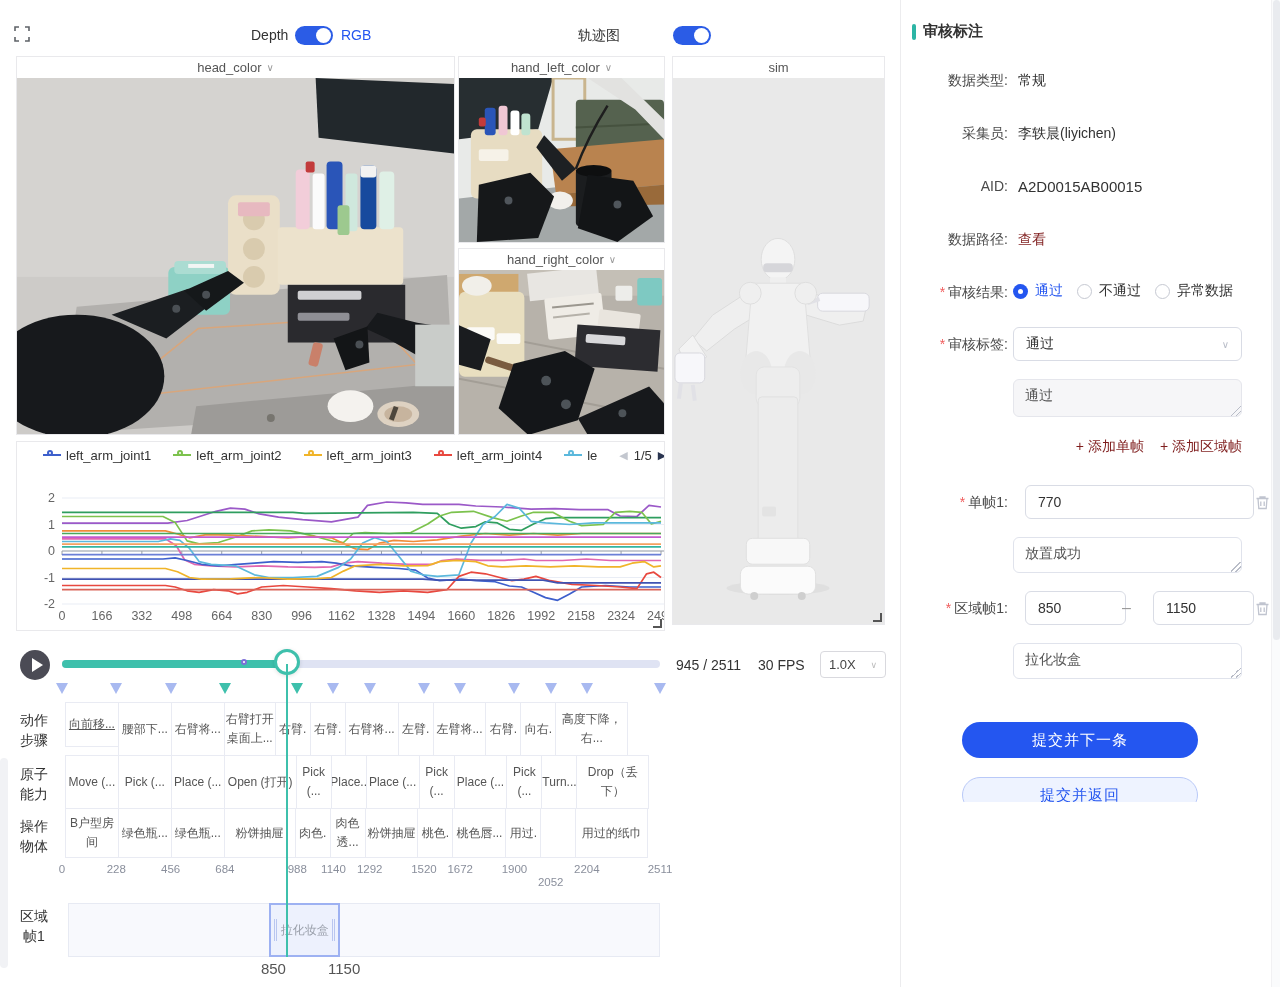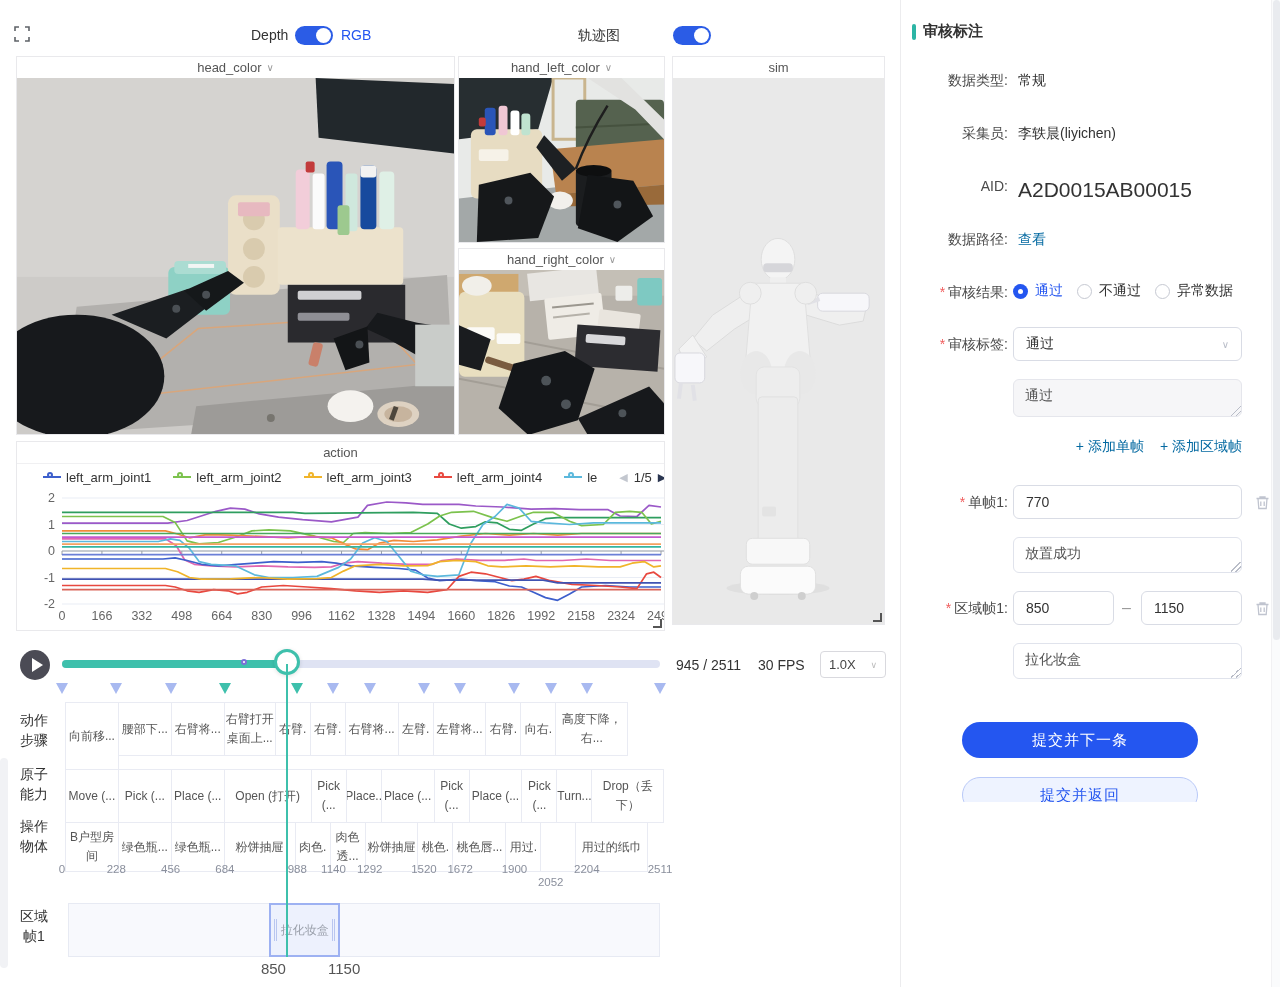--- a/index.html
+++ b/index.html
@@ -75,34 +75,34 @@
 
   
   .divider { position:absolute; left:900px; top:0; width:1px; height:987px; background:#ececee; }
   .panel-clip { position:absolute; left:901px; top:0; width:369px; height:802px; overflow:hidden; background:#fff; }
   .panel-title { position:absolute; left:11px; top:22px; display:flex; align-items:center; gap:7px; }
   .panel-title .bar { width:4px; height:16px; background:#2cb5a5; border-radius:2px; }
   .panel-title .txt { font-size:15px; font-weight:bold; color:#333; }
   .f-label { position:absolute; width:107px; text-align:right; font-size:14px; color:#4a4a4a; }
   .f-label .req { color:#f05b5b; margin-right:3px; }
   .f-value { position:absolute; left:117px; font-size:14px; color:#333; }
-  .link { color:#0369a1; cursor:pointer; }
+  .link { color:#7f1d1d; cursor:pointer; }
   .radio-row { position:absolute; left:112px; display:flex; align-items:center; gap:14px; font-size:14px; }
   .radio { display:flex; align-items:center; gap:7px; cursor:pointer; color:#333; }
   .radio .rb { width:15px; height:15px; border-radius:50%; border:1px solid #c6c9d2; background:#fff; position:relative; }
   .radio.sel .rb { border:none; background:#2456f0; }
   .radio.sel .rb::after { content:""; position:absolute; left:5px; top:5px; width:5px; height:5px; background:#fff; border-radius:50%; }
   .radio.sel { color:#2456f0; }
   .select-box { position:absolute; left:112px; width:229px; height:34px; border:1px solid #d9dce5; border-radius:6px; background:#fff; display:flex; align-items:center; justify-content:space-between; padding:0 12px; font-size:14px; color:#333; cursor:pointer; }
   .select-box .chev { font-size:10px; color:#b9bdc8; }
   .ta { position:absolute; left:112px; width:229px; height:38px; border:1px solid #e0e3ec; border-radius:6px; background:#fff; font-size:14px; color:#555; padding:7px 11px; resize:none; font-family:inherit; overflow:hidden; }
   .ta.gray { background:#f6f6f8; border-color:#e5e6ec; }
   .ta-resize { position:absolute; width:10px; height:10px; pointer-events:none;
     background:linear-gradient(135deg, transparent 45%, #b9bdc8 45%, #b9bdc8 52%, transparent 52%, transparent 70%, #b9bdc8 70%, #b9bdc8 77%, transparent 77%); }
-  .inp { position:absolute; height:34px; border:1px solid #d9dce5; border-radius:6px; font-size:14px; color:#333; padding:0 12px; font-family:inherit; background:#fff; }
+  .inp { position:absolute; height:34px; border:1px solid #d9dce5; border-radius:6px; font-size:14px; color:#333; padding:0 12px; font-family:inherit; background:#fff;margin-left:12px; }
   .add-links { position:absolute; left:112px; width:229px; display:flex; justify-content:flex-end; gap:16px; font-size:14px; }
   .trash { position:absolute; left:353px; width:17px; height:17px; cursor:pointer; }
   .btn { position:absolute; left:61px; width:236px; height:36px; border-radius:18px; font-size:15px; display:flex; align-items:center; justify-content:center; cursor:pointer; letter-spacing:1px; }
   .btn.primary { background:#2456f0; color:#fff; }
   .btn.secondary { background:#eef3ff; color:#2456f0; border:1px solid #b9c9f8; }
   .right-scrollbar { position:absolute; right:0; top:0; width:9px; height:987px; background:#fafbfc; border-left:1px solid #f1f1f3; }
   .right-scrollbar .thumb { position:absolute; left:1px; top:0; width:7px; height:640px; background:#e9ebef; border-radius:4px; }
 </style>
 </head>
 <body>
@@ -278,21 +278,20 @@
         <rect x="68" y="490" width="76" height="28" rx="8" fill="#fbfbfb" stroke="#e0e0e0"></rect>
         <circle cx="82" cy="520" r="4" fill="#cfcfcf"></circle>
           <circle cx="130" cy="520" r="4" fill="#cfcfcf"></circle>
       </svg>
       <span class="resize-corner"></span>
     </div>
   </div>
 
   
   <div class="chart-panel">
-    <div class="chart-title">action</div>
     <div class="chart-legend">
       <span class="legend-item">
           <span class="legend-line" style="background:#3d5fcc">
             <span class="legend-dot" style="border-color:#3d5fcc"></span>
           </span>
           <span>left_arm_joint1</span>
         </span>
         <span class="legend-item">
           <span class="legend-line" style="background:#7cc24d">
             <span class="legend-dot" style="border-color:#7cc24d"></span>
@@ -420,38 +419,38 @@
     </div>
 
 
   <div id="tbl-labels">
       <div class="tbl-label" style="top: 710px;">动作步骤</div>
       <div class="tbl-label" style="top: 764px;">原子能力</div>
       <div class="tbl-label" style="top: 816px;">操作物体</div>
     </div>
   <div class="tbl-grid" id="tbl-grid">
       <div class="tbl-row">
-        <div class="tbl-cell" style="width: 53.9px; height: 68px;">向前移...</div>
+        <div class="tbl-cell" style="width: 53.9px; height: 45px; text-decoration: underline;">向前移...</div>
         <div class="tbl-cell" style="width: 53.9px; height: 54px;">腰部下...</div>
         <div class="tbl-cell" style="width: 53.9px; height: 54px;">右臂将...</div>
         <div class="tbl-cell" style="width: 52px; height: 54px;">右臂打开桌面上...</div>
         <div class="tbl-cell" style="width: 36px; height: 54px;">右臂.</div>
         <div class="tbl-cell" style="width: 36px; height: 54px;">右臂.</div>
         <div class="tbl-cell" style="width: 53.9px; height: 54px;">右臂将...</div>
         <div class="tbl-cell" style="width: 36px; height: 54px;">左臂.</div>
         <div class="tbl-cell" style="width: 53.9px; height: 54px;">左臂将...</div>
         <div class="tbl-cell" style="width: 36px; height: 54px;">右臂.</div>
         <div class="tbl-cell" style="width: 36px; height: 54px;">向右.</div>
         <div class="tbl-cell" style="width: 72.6px; height: 54px;">高度下降，右...</div>
       </div>
       <div class="tbl-row">
         <div class="tbl-cell" style="width: 53.9px; height: 54px;">Move (...</div>
         <div class="tbl-cell" style="width: 53.9px; height: 54px;">Pick (...</div>
         <div class="tbl-cell" style="width: 53.9px; height: 54px;">Place (...</div>
-        <div class="tbl-cell" style="width: 88px; height: 54px;">Open (打开)</div>
+        <div class="tbl-cell" style="width: 73px; height: 54px;">Open (打开)</div>
         <div class="tbl-cell" style="width: 36px; height: 54px;">Pick (...</div>
         <div class="tbl-cell" style="width: 36px; height: 54px;">Place..</div>
         <div class="tbl-cell" style="width: 53.9px; height: 54px;">Place (...</div>
         <div class="tbl-cell" style="width: 36px; height: 54px;">Pick (...</div>
         <div class="tbl-cell" style="width: 53.9px; height: 54px;">Place (...</div>
         <div class="tbl-cell" style="width: 36px; height: 54px;">Pick (...</div>
         <div class="tbl-cell" style="width: 36px; height: 54px;">Turn...</div>
         <div class="tbl-cell" style="width: 72.6px; height: 54px;">Drop（丢下）</div>
       </div>
       <div class="tbl-row">
@@ -506,21 +505,21 @@
       <span class="txt">审核标注</span>
     </div>
 
     <span class="f-label" style="top:72px">数据类型:</span>
     <span class="f-value" style="top:72px">常规</span>
 
     <span class="f-label" style="top:125px">采集员:</span>
     <span class="f-value" style="top:125px">李轶晨(liyichen)</span>
 
     <span class="f-label" style="top:178px">AID:</span>
-    <span class="f-value" style="top:178px;font-size:21px">A2D0015AB00015</span>
+    <span class="f-value" style="top:178px;font-size:15px">A2D0015AB00015</span>
 
     <span class="f-label" style="top:231px">数据路径:</span>
     <span class="f-value link" style="top:231px">查看</span>
 
     <span class="f-label" style="top:284px"><span class="req">*</span><span>审核结果:</span></span>
     <div class="radio-row" style="top:282px">
       <span class="radio sel">
           <span class="rb"></span>
           <span>通过</span>
         </span>

